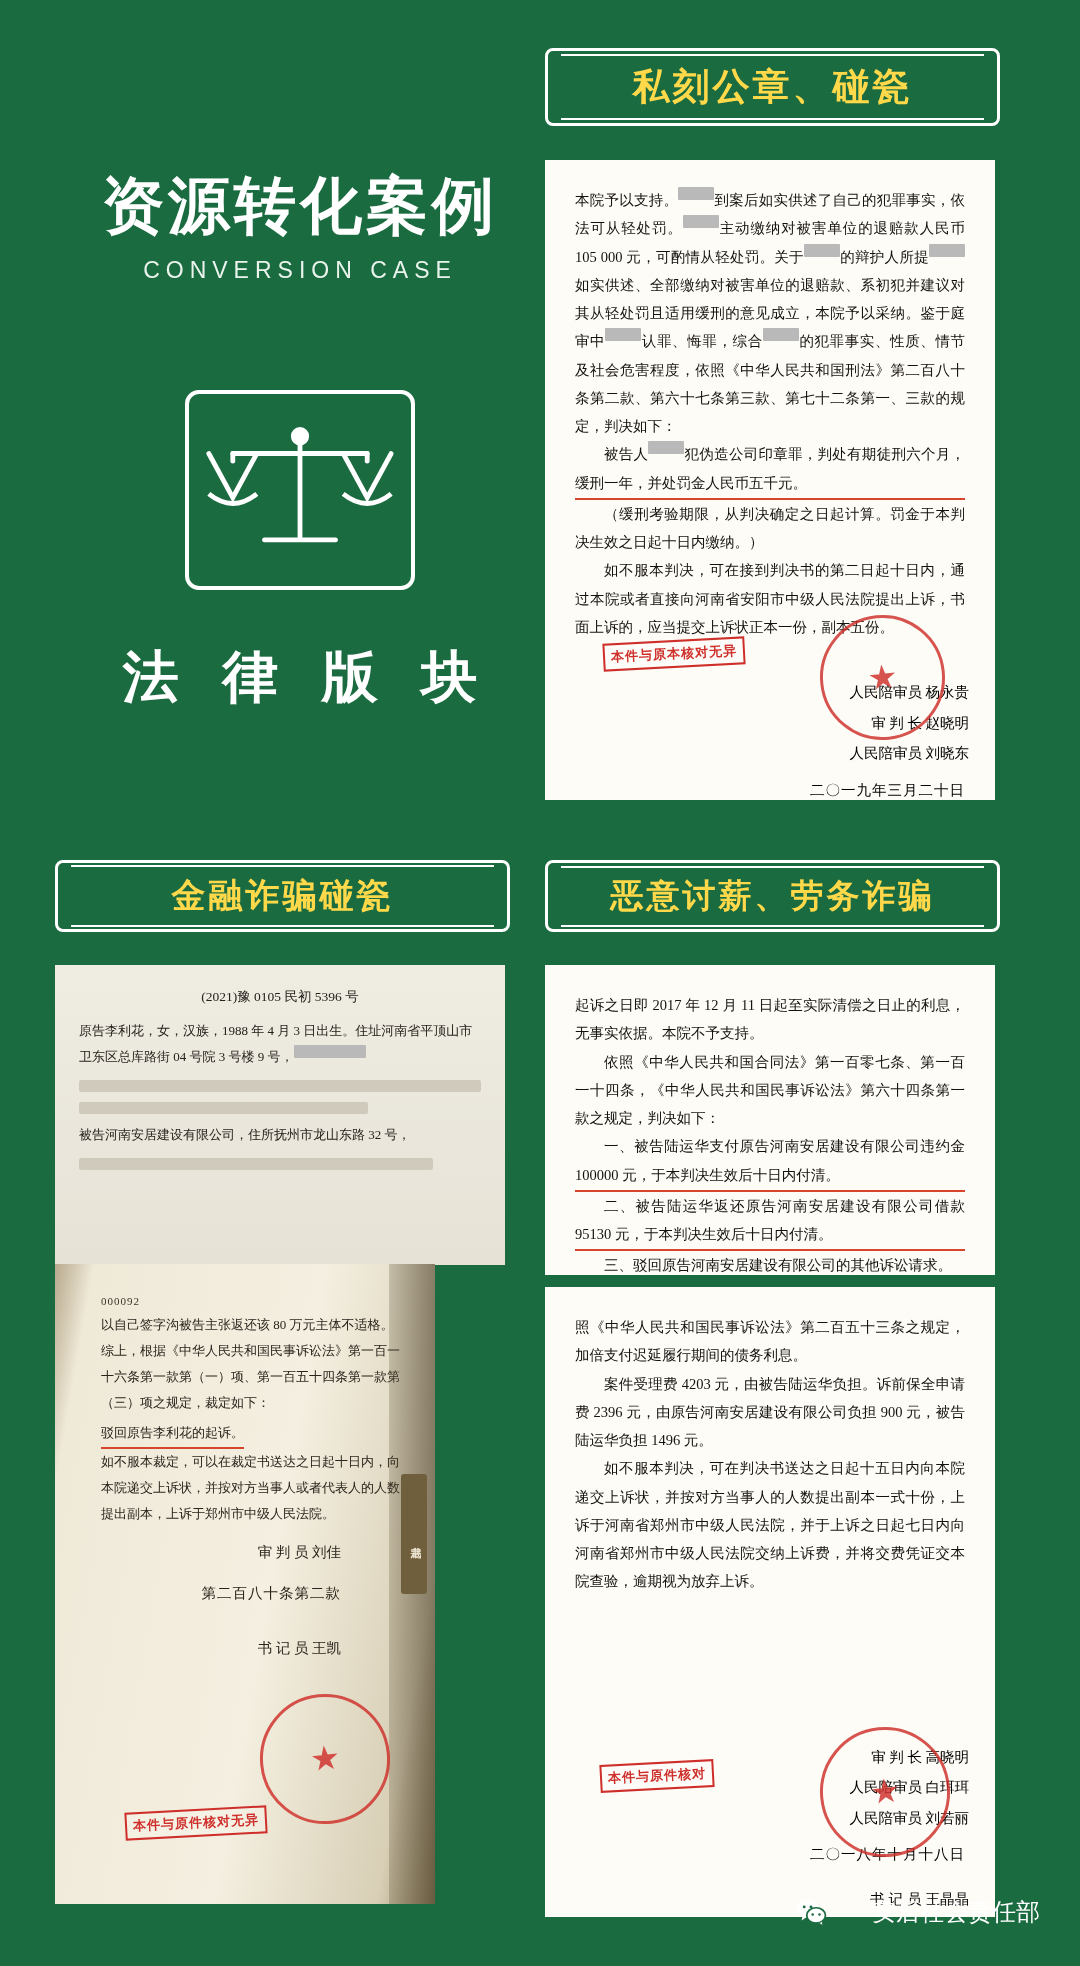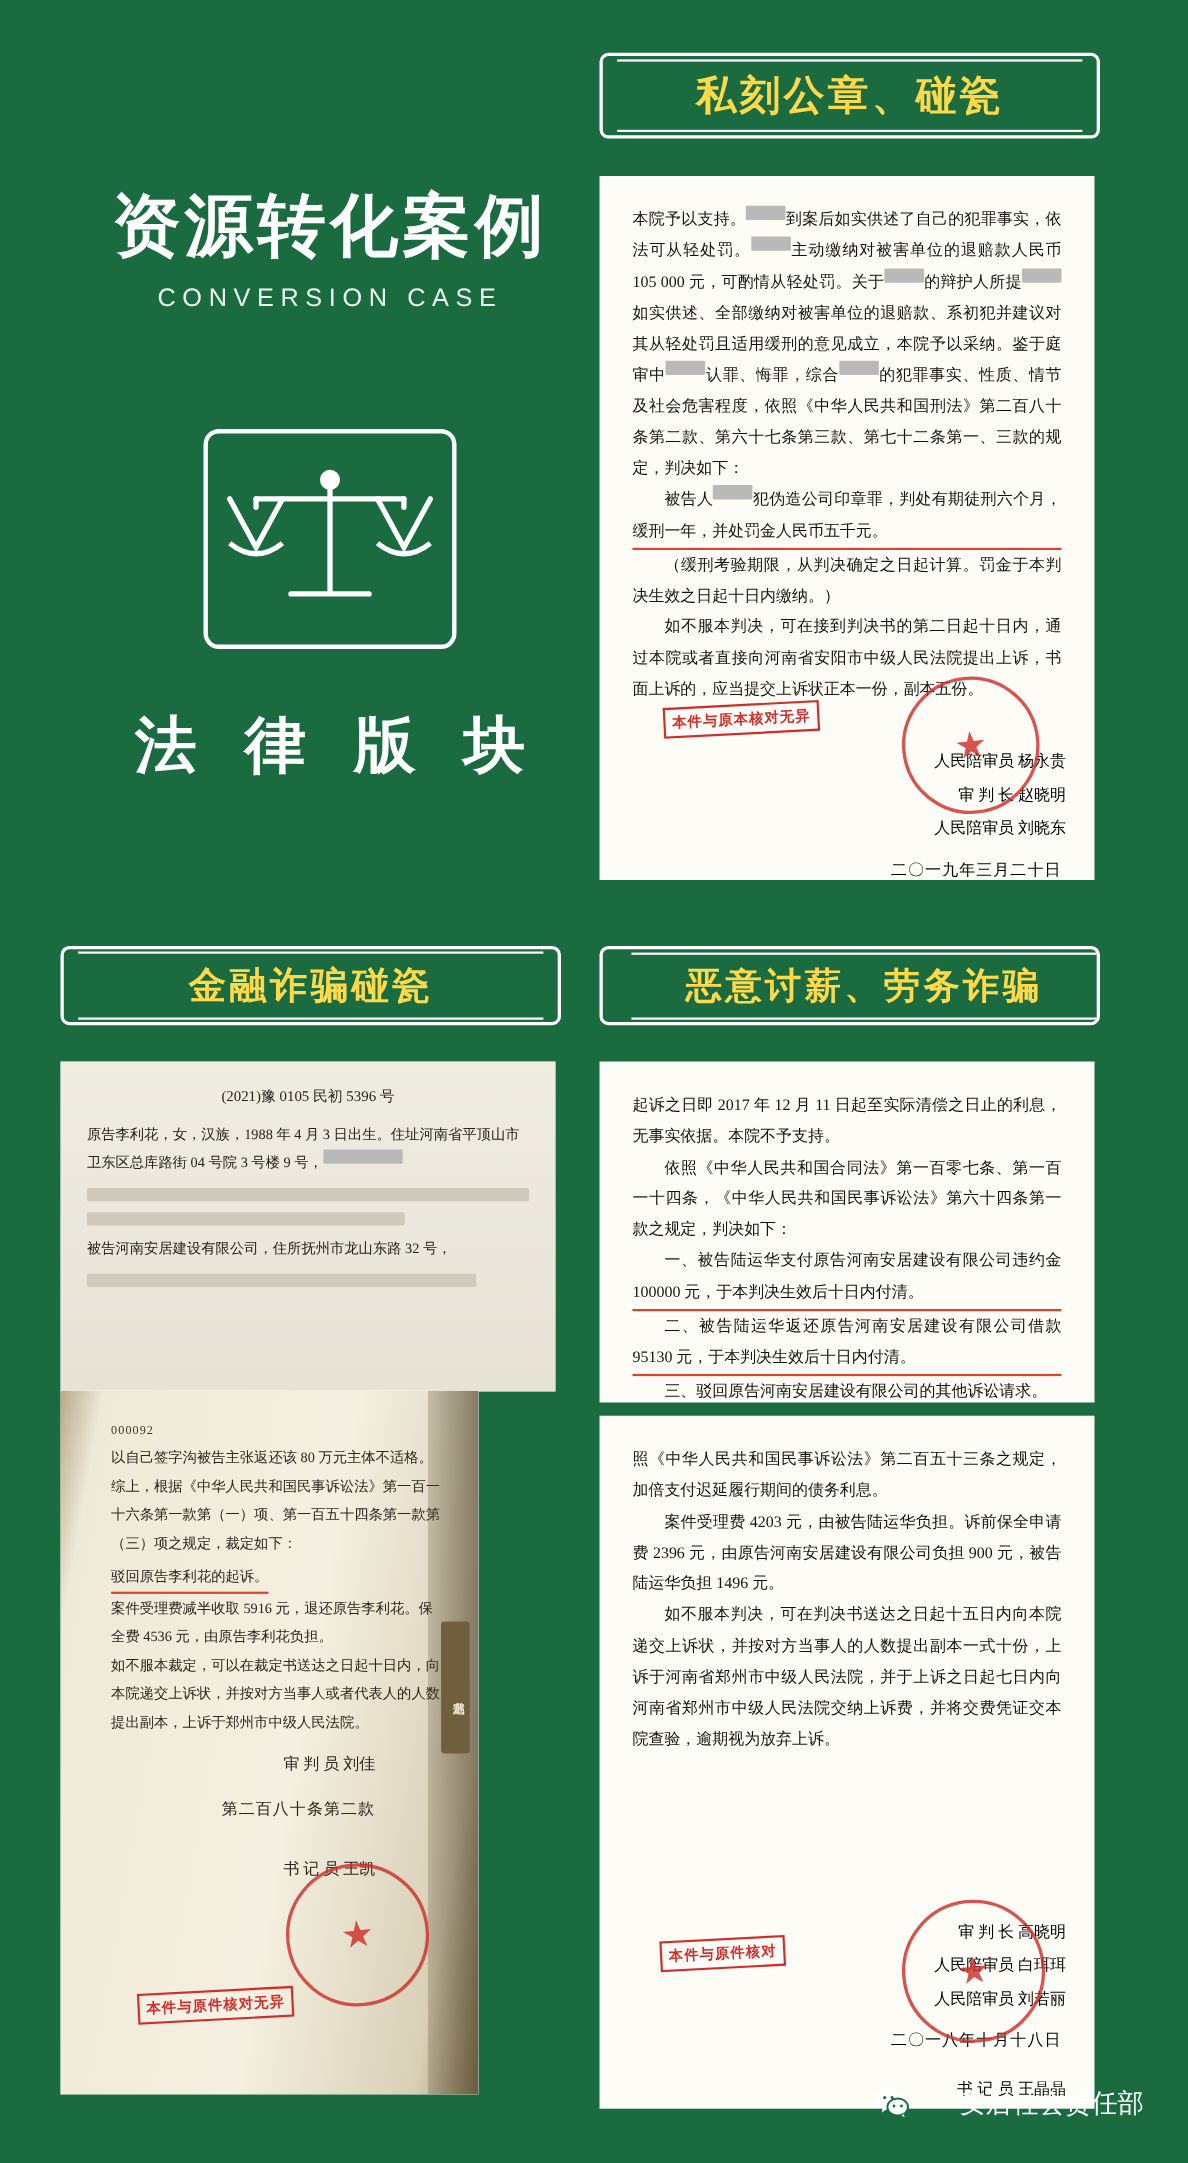--- a/index.html
+++ b/index.html
@@ -91,21 +91,20 @@
     left: 545px; top: 48px; width: 455px; height: 78px;
     font-size: 37px;
   }
   .banner-left {
     left: 55px; top: 860px; width: 455px; height: 72px;
     font-size: 34px;
   }
   .banner-right {
     left: 545px; top: 860px; width: 455px; height: 72px;
     font-size: 33px;
-    justify-content: flex-end;
   }
 
   
   .doc {
     position: absolute;
     background: #fdfcf7;
     overflow: hidden;
   }
   .doc-top-right { left: 545px; top: 160px; width: 450px; height: 640px; }
   .doc-mid-left  { left: 55px;  top: 965px; width: 450px; height: 300px; }
@@ -322,21 +321,20 @@
     <div class="blurline" style="width:88%"></div>
   </div>
 </div>
 
 <div class="doc doc-bot-left">
   <div class="book-doc">
     <div class="folio">000092</div>
     <p>以自己签字沟被告主张返还该 80 万元主体不适格。</p>
     <p>综上，根据《中华人民共和国民事诉讼法》第一百一十六条第一款第（一）项、第一百五十四条第一款第（三）项之规定，裁定如下：</p>
     <p class="ul-red" style="display:inline-block;margin-top:4px">驳回原告李利花的起诉。</p>
-    <p>案件受理费减半收取 5916 元，退还原告李利花。保全费 4536 元，由原告李利花负担。</p>
     <p>如不服本裁定，可以在裁定书送达之日起十日内，向本院递交上诉状，并按对方当事人或者代表人的人数提出副本，上诉于郑州市中级人民法院。</p>
     <div class="sig" style="padding-right:60px">
       <div>审 判 员 刘佳</div>
     </div>
     <div class="date-line" style="padding-right:60px">第二百八十条第二款</div>
     <div class="clerk-line" style="padding-right:60px;">书 记 员 王凯</div>
     <div class="spine"></div>
     <div class="tab">裁定书</div>
   </div>
   <div class="seal" style="left:205px; top:430px; width:130px; height:130px;">

